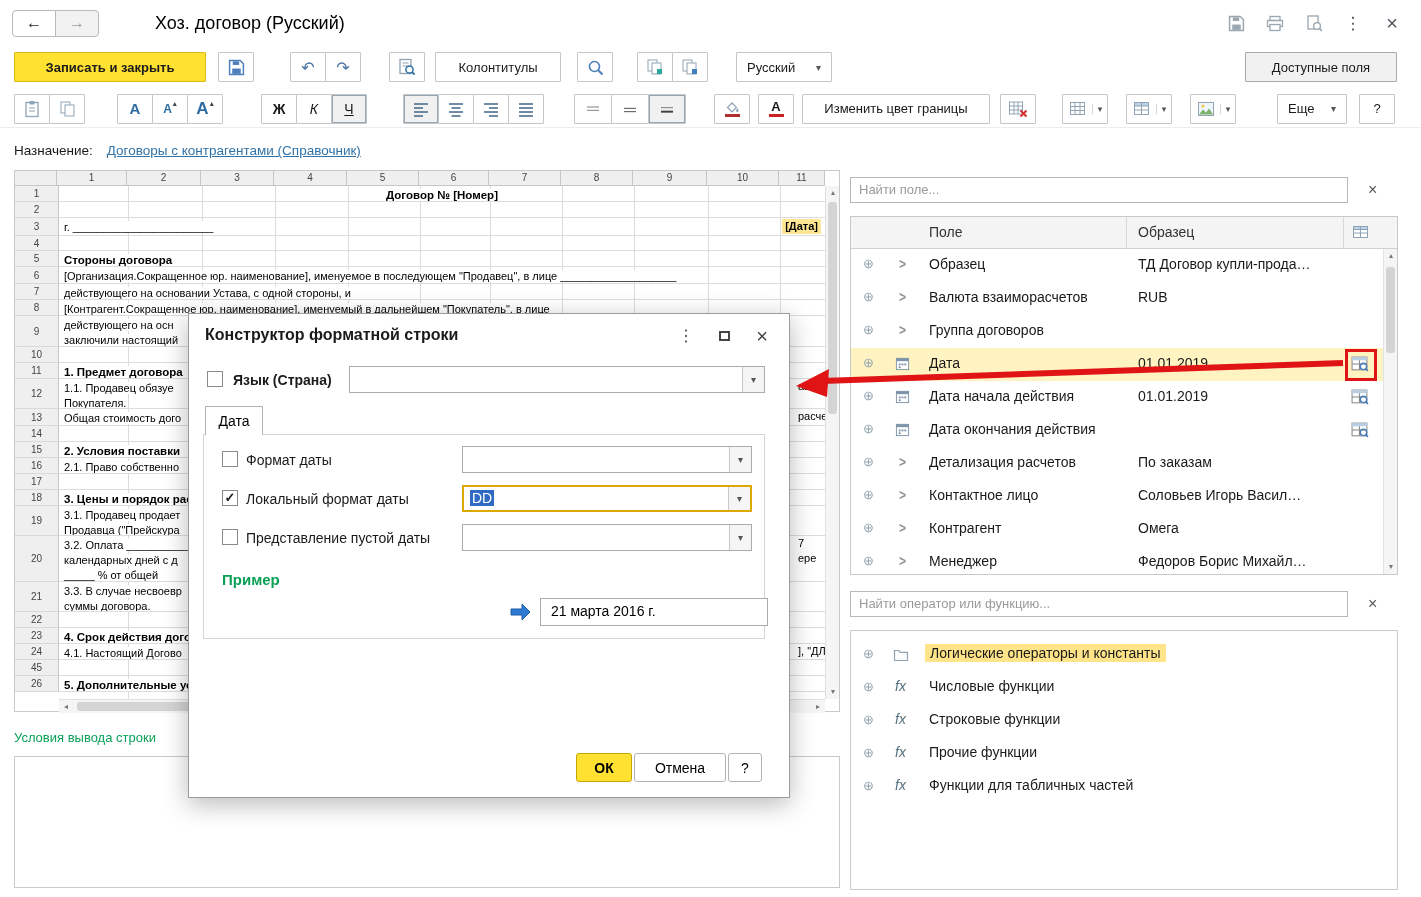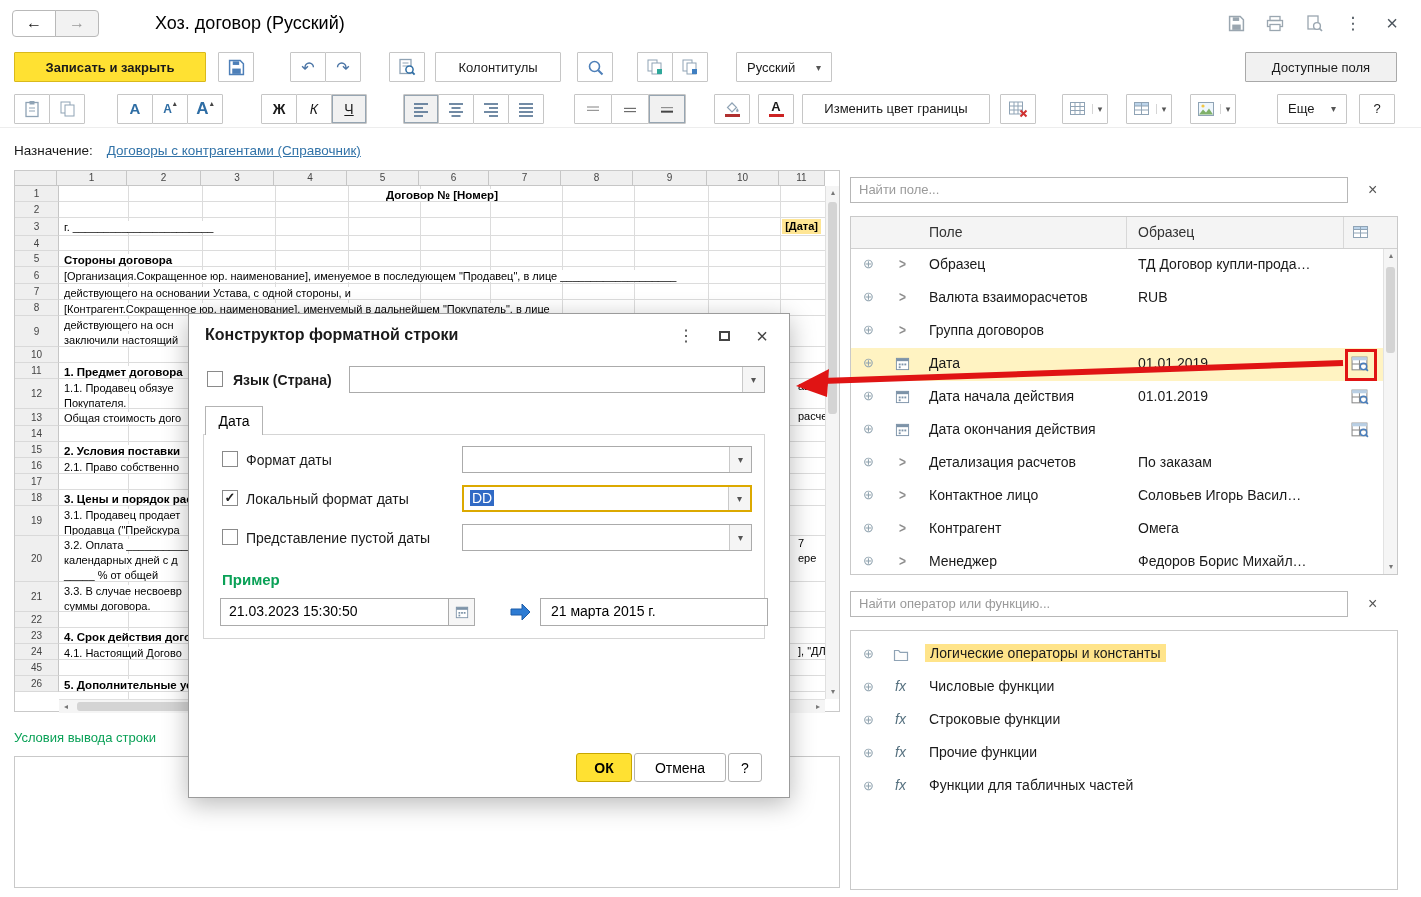--- a/index.html
+++ b/index.html
@@ -833,37 +833,24 @@
       <div class="prow p3">
         <span class="cbx"></span>
         <span class="dlg-label">Представление пустой даты</span>
         <div class="combo">
             <span class="cval"></span>
             <span class="cbtn">▾</span>
           </div>
       </div>
       <div class="example-title">Пример</div>
       <div class="example-row">
-        <div class="dateinput">
-          <span class="val">21.03.2023 15:30:50</span>
-          <span class="calbtn">
-              <svg width="14" height="14" viewBox="0 0 16 16">
-                <rect x="1.5" y="2.5" width="13" height="12" fill="#fff" stroke="#7d93a8"></rect>
-                <rect x="1.5" y="2.5" width="13" height="3" fill="#7d93a8"></rect>
-                <rect x="4" y="8" width="2" height="2" fill="#7d93a8"></rect>
-                <rect x="7" y="8" width="2" height="2" fill="#7d93a8"></rect>
-                <rect x="10" y="8" width="2" height="2" fill="#7d93a8"></rect>
-                <rect x="4" y="11" width="2" height="2" fill="#7d93a8"></rect>
-              </svg>
-            </span>
-        </div>
         <span class="blue-arrow"><svg width="24" height="22" viewBox="0 0 24 22">
               <path d="M3 8h11V3l8 8-8 8v-5H3z" fill="#2d7bd3" stroke="#1c5ca8"></path>
             </svg></span>
-        <div class="dateout">21 марта 2015 г.</div>
+        <div class="dateout">21 марта 2016 г.</div>
       </div>
     </div>
 
 
     <div class="dlg-footer">
       <button class="btn-ok">ОК</button>
       <button class="btn-plain btn-cancel">Отмена</button>
       <button class="btn-plain btn-help">?</button>
     </div>
   </div>

